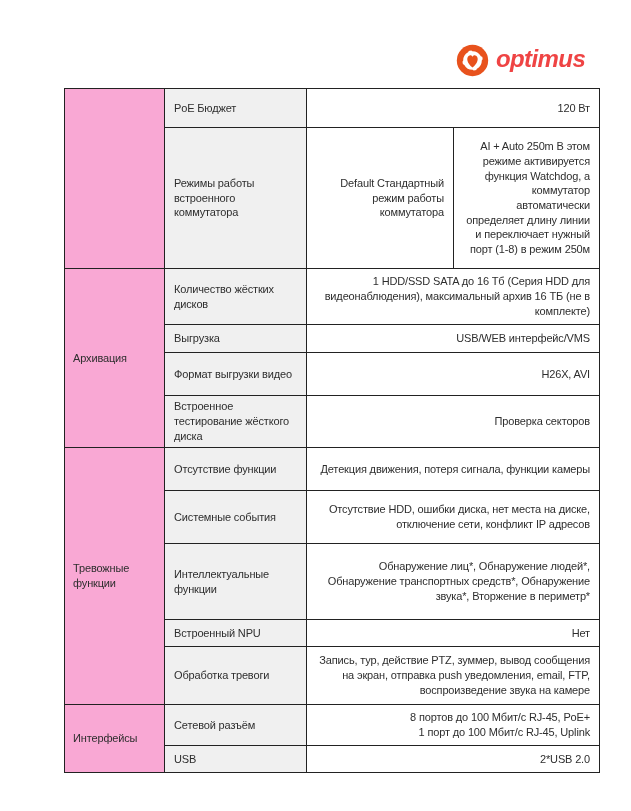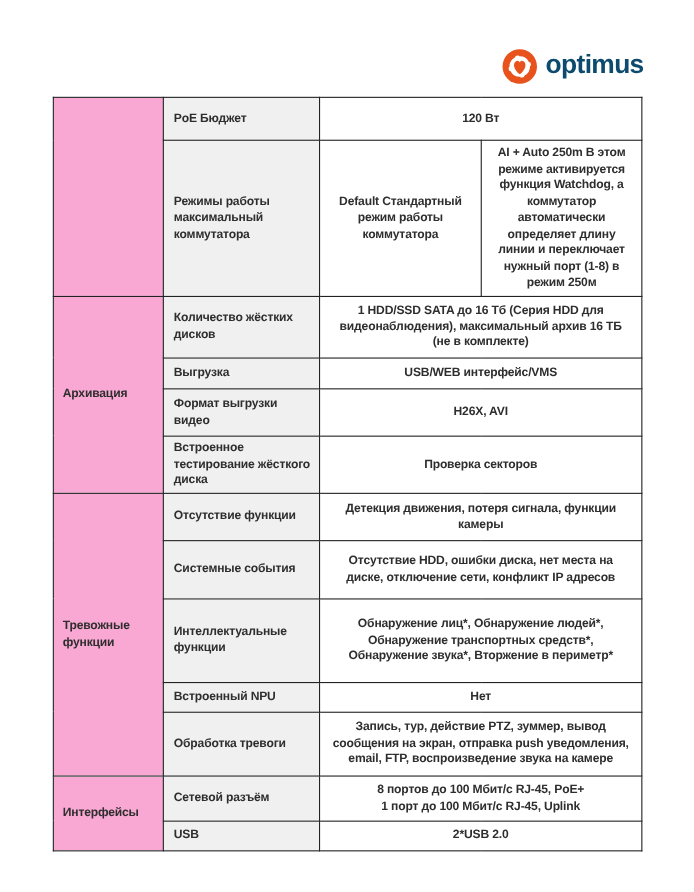--- a/index.html
+++ b/index.html
@@ -14,55 +14,56 @@
   .logo {
     position: absolute;
     top: 44px; left: 456px;
     display: flex; align-items: center; gap: 7px;
   }
   .logo svg { width: 33px; height: 33px; display: block; }
   .logo .wordmark {
     font-size: 24px;
     font-weight: 700;
     letter-spacing: -0.6px;
-    color: #0c4a6e;
+    color: #ef4444;
     line-height: 1;
     padding-bottom: 3px;
+    font-style: italic;
   }
   
   table.spec {
     position: absolute;
-    left: 48px; top: 88px;
+    left: 64px; top: 88px;
     width: 535px;
     border-collapse: collapse;
     table-layout: fixed;
     color: #2e2e2e;
     font-size: 11px;
-    font-weight: 700;
+    font-weight: 400;
     letter-spacing: -0.15px;
     line-height: 1.34;
   }
   table.spec td {
     border: 1px solid #222222;
     vertical-align: middle;
     overflow: hidden;
   }
   td.cat {
     background: #f9a8d4;
     text-align: left;
     padding: 3px 6px 3px 8px;
   }
   td.param {
     background: #f0f0f0;
     text-align: left;
     padding: 3px 6px 3px 9px;
   }
   td.val {
     background: #ffffff;
-    text-align: center;
+    text-align: right;
     padding: 4px 9px;
   }
   td.val.preline { white-space: pre-line; }
 </style>
 </head>
 <body>
 
 <div class="logo">
   <span>
     <svg viewBox="0 0 40 40" width="33" height="33">
@@ -88,21 +89,21 @@
       <col style="width:146px">
   </colgroup>
 
   <tbody>
       <tr style="height:39px">
     <td class="cat" rowspan="2"></td>
     <td class="param">PoE Бюджет</td>
     <td class="val" colspan="2">120 Вт</td>
   </tr>
   <tr style="height:141px">
-    <td class="param">Режимы работы максимальный коммутатора</td>
+    <td class="param">Режимы работы встроенного коммутатора</td>
     <td class="val">Default Стандартный режим работы коммутатора</td>
     <td class="val">AI + Auto 250m В этом режиме активируется функция Watchdog, а коммутатор автоматически определяет длину линии и переключает нужный порт (1-8) в режим 250м</td>
   </tr>
 
   <tr style="height:56px">
     <td class="cat" rowspan="4">Архивация</td>
     <td class="param">Количество жёстких дисков</td>
     <td class="val" colspan="2">1 HDD/SSD SATA до 16 Тб (Серия HDD для видеонаблюдения), максимальный архив 16 ТБ (не в комплекте)</td>
   </tr>
   <tr style="height:28px">

